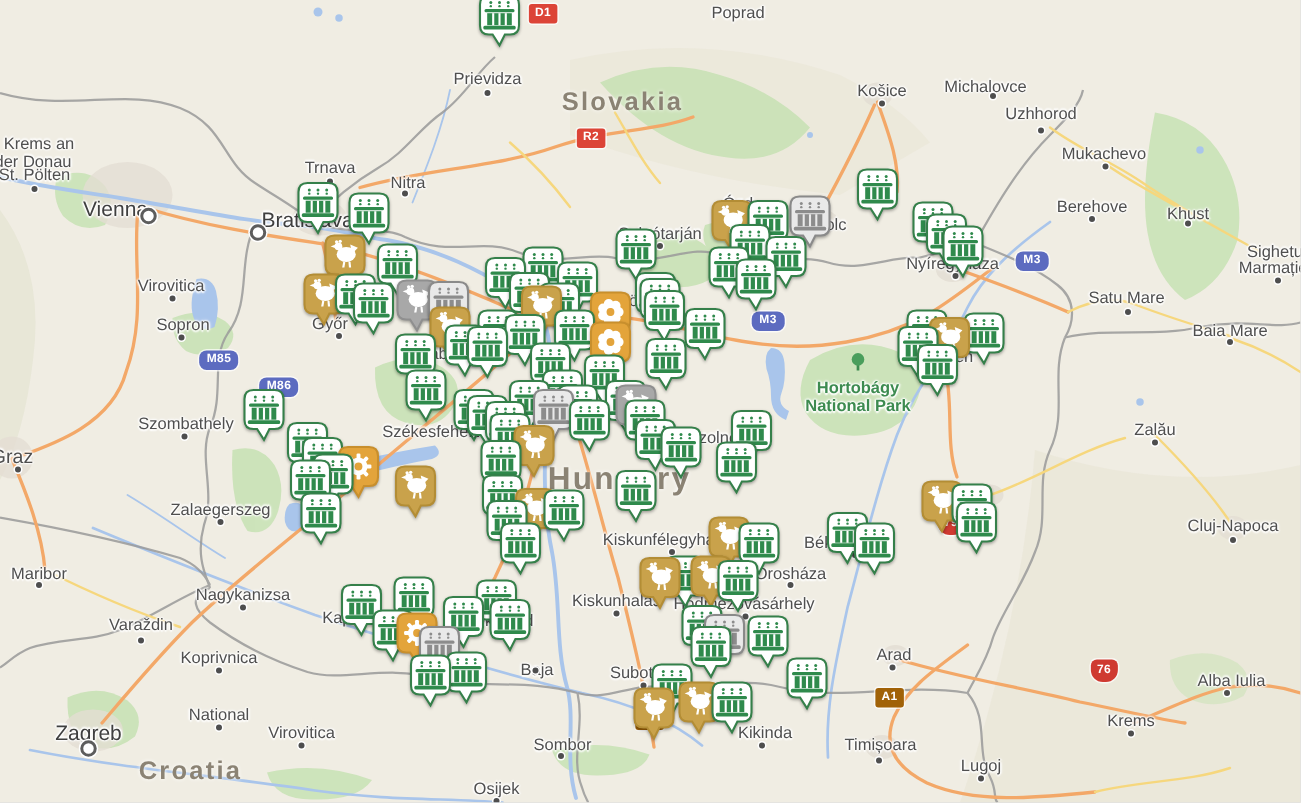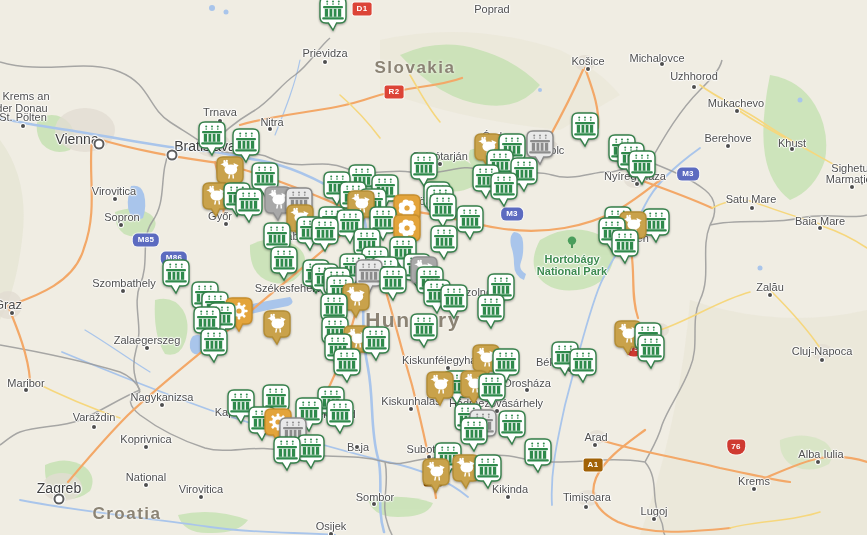--- a/index.html
+++ b/index.html
@@ -269,21 +269,21 @@
           <rect x="5.1" y="7" width="1.8" height="5" fill="#3d8b50"></rect>
           <circle cx="6" cy="4.6" r="4.2" fill="#4a9e5c"></circle>
         </svg></div>
     </div>
   <div id="badges">
       <div class="badge red" style="left: 362px; top: 9px;">D1</div>
       <div class="badge red" style="left: 394px; top: 92px;">R2</div>
       <div class="badge blue" style="left: 688px; top: 174px;">M3</div>
       <div class="badge blue" style="left: 512px; top: 214px;">M3</div>
       <div class="badge blue" style="left: 146px; top: 240px;">M85</div>
-      <div class="badge blue" style="left: 174px; top: 258px;">M86</div>
+      <div class="badge blue" style="left: 186px; top: 258px;">M86</div>
       <div class="badge green" style="left: 433px; top: 480px;">A1</div>
       <div class="badge green" style="left: 593px; top: 465px;">A1</div>
       <div class="badge shield" style="left: 634px; top: 349px;">79</div>
       <div class="badge shield" style="left: 736px; top: 447px;">76</div>
     </div>
   <div id="markers">
       <div class="marker" style="left: 318px; top: -4px; z-index: 13;"><svg width="30" height="36" viewBox="0 0 30 36">
           <path d="M8 1h14q6 0 6 6v14q0 6-6 6h-3.4L15 34.2 10.4 27H8q-6 0-6-6V7q0-6 6-6z" fill="#ffffff" stroke="#35804a" stroke-width="1.4"></path>
           <g fill="#2f8a4c">
             <circle cx="9.2" cy="5.6" r="1"></circle>

